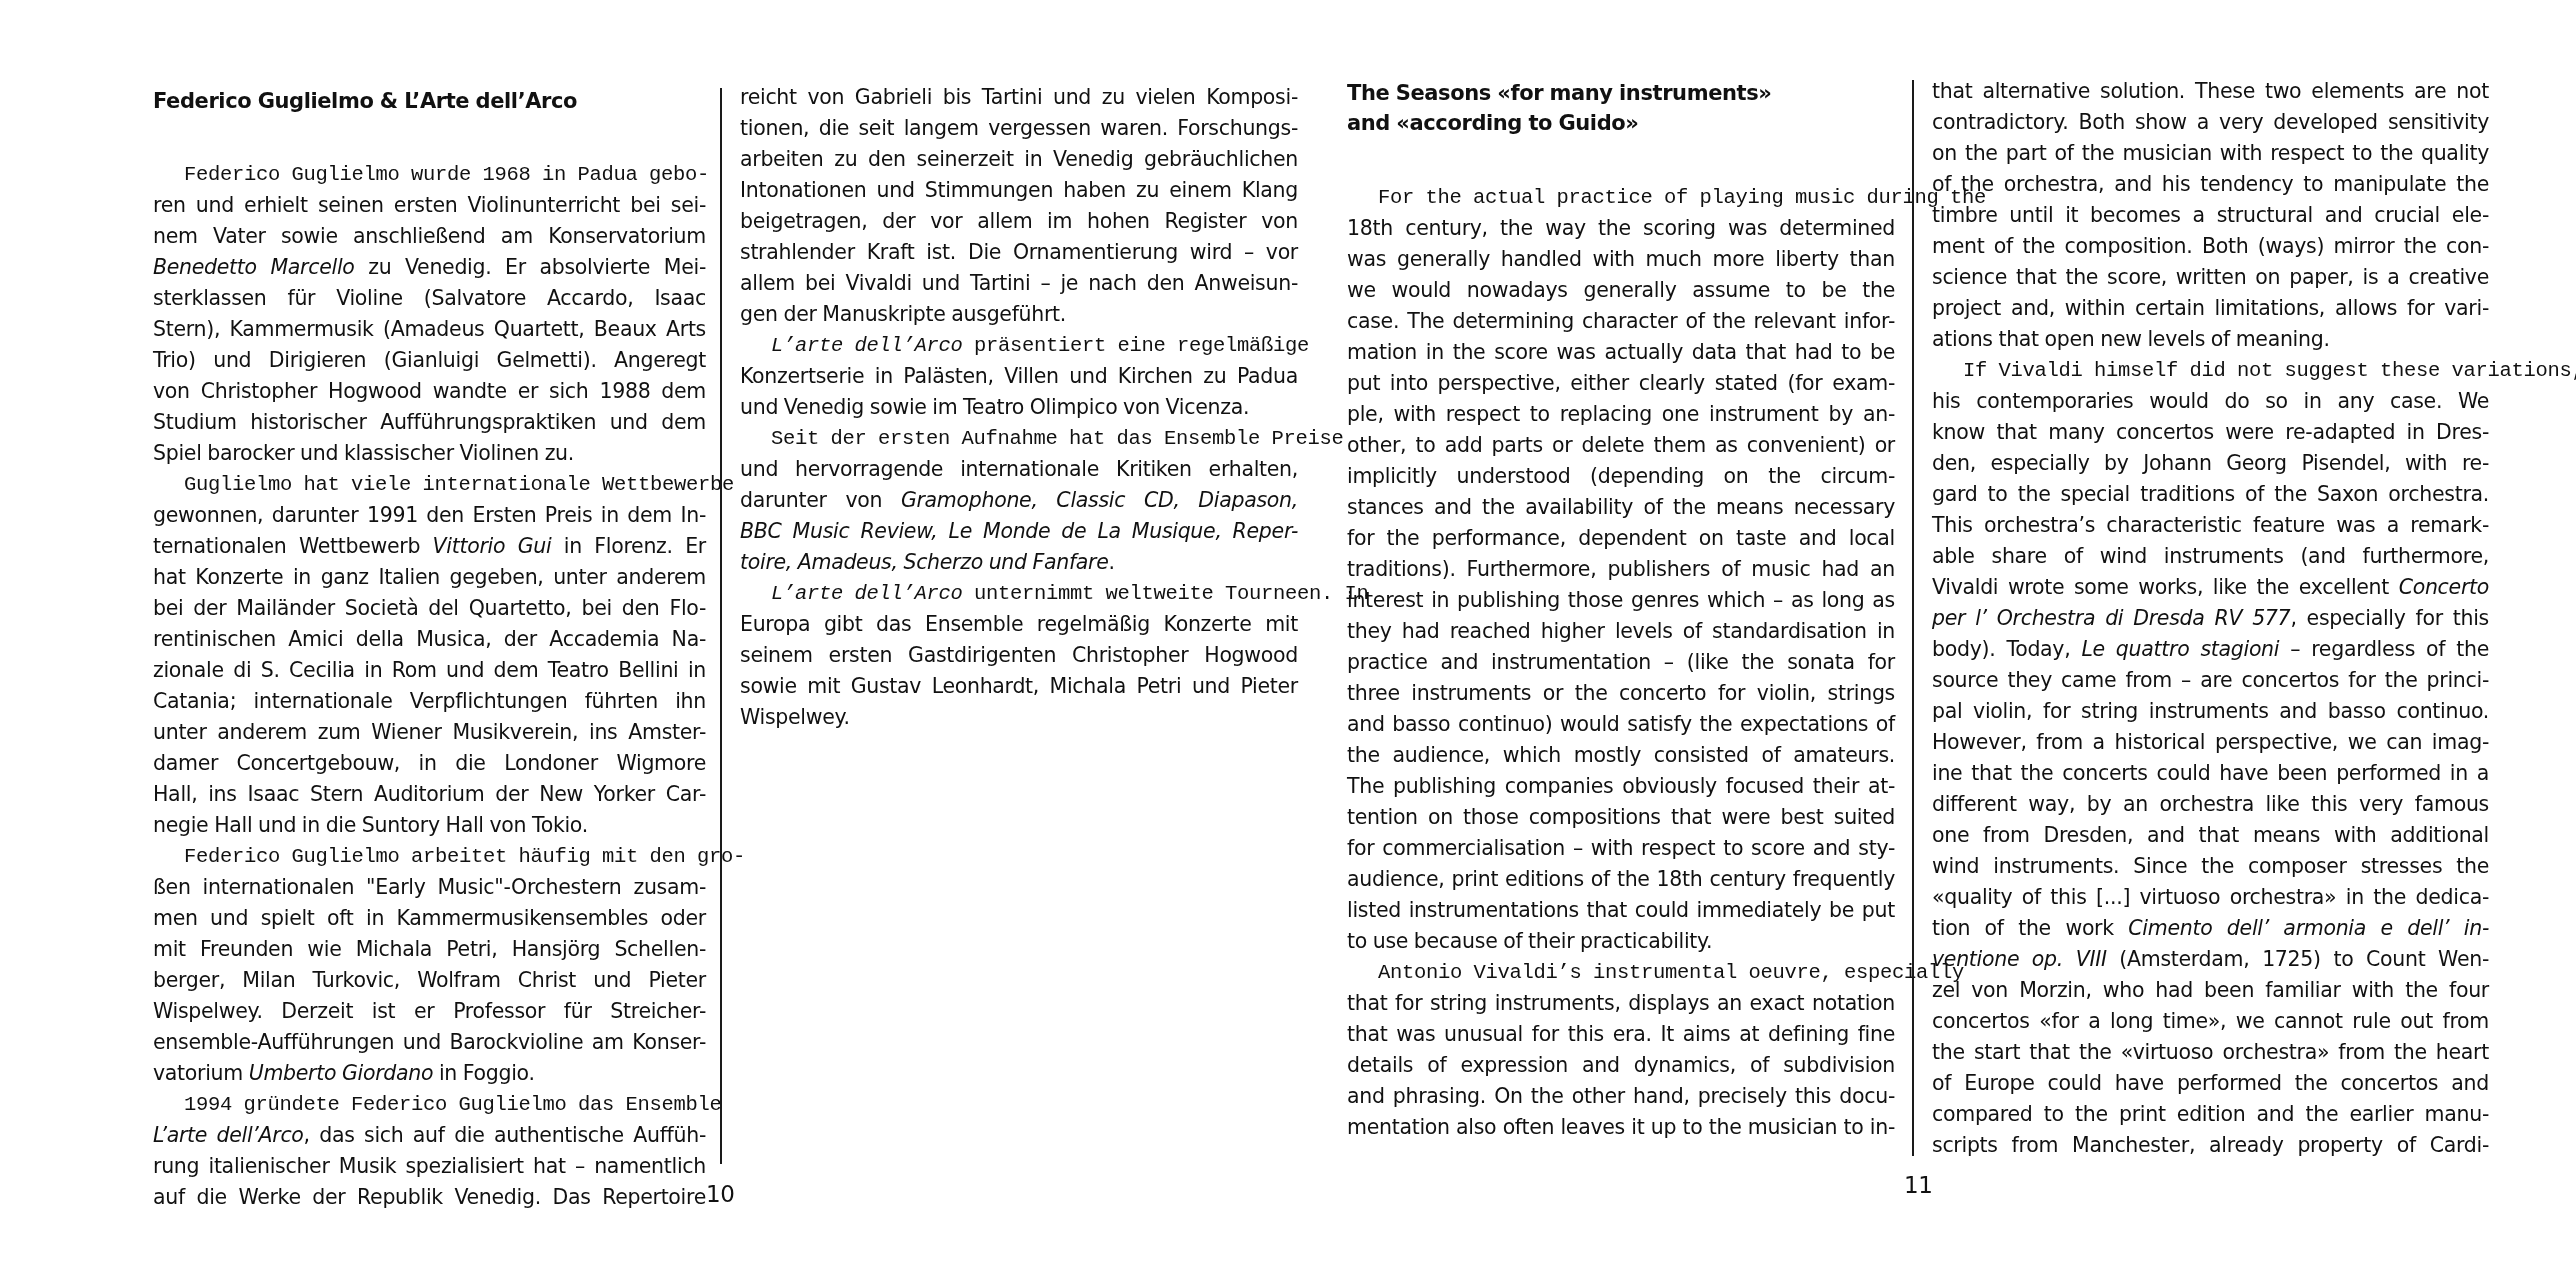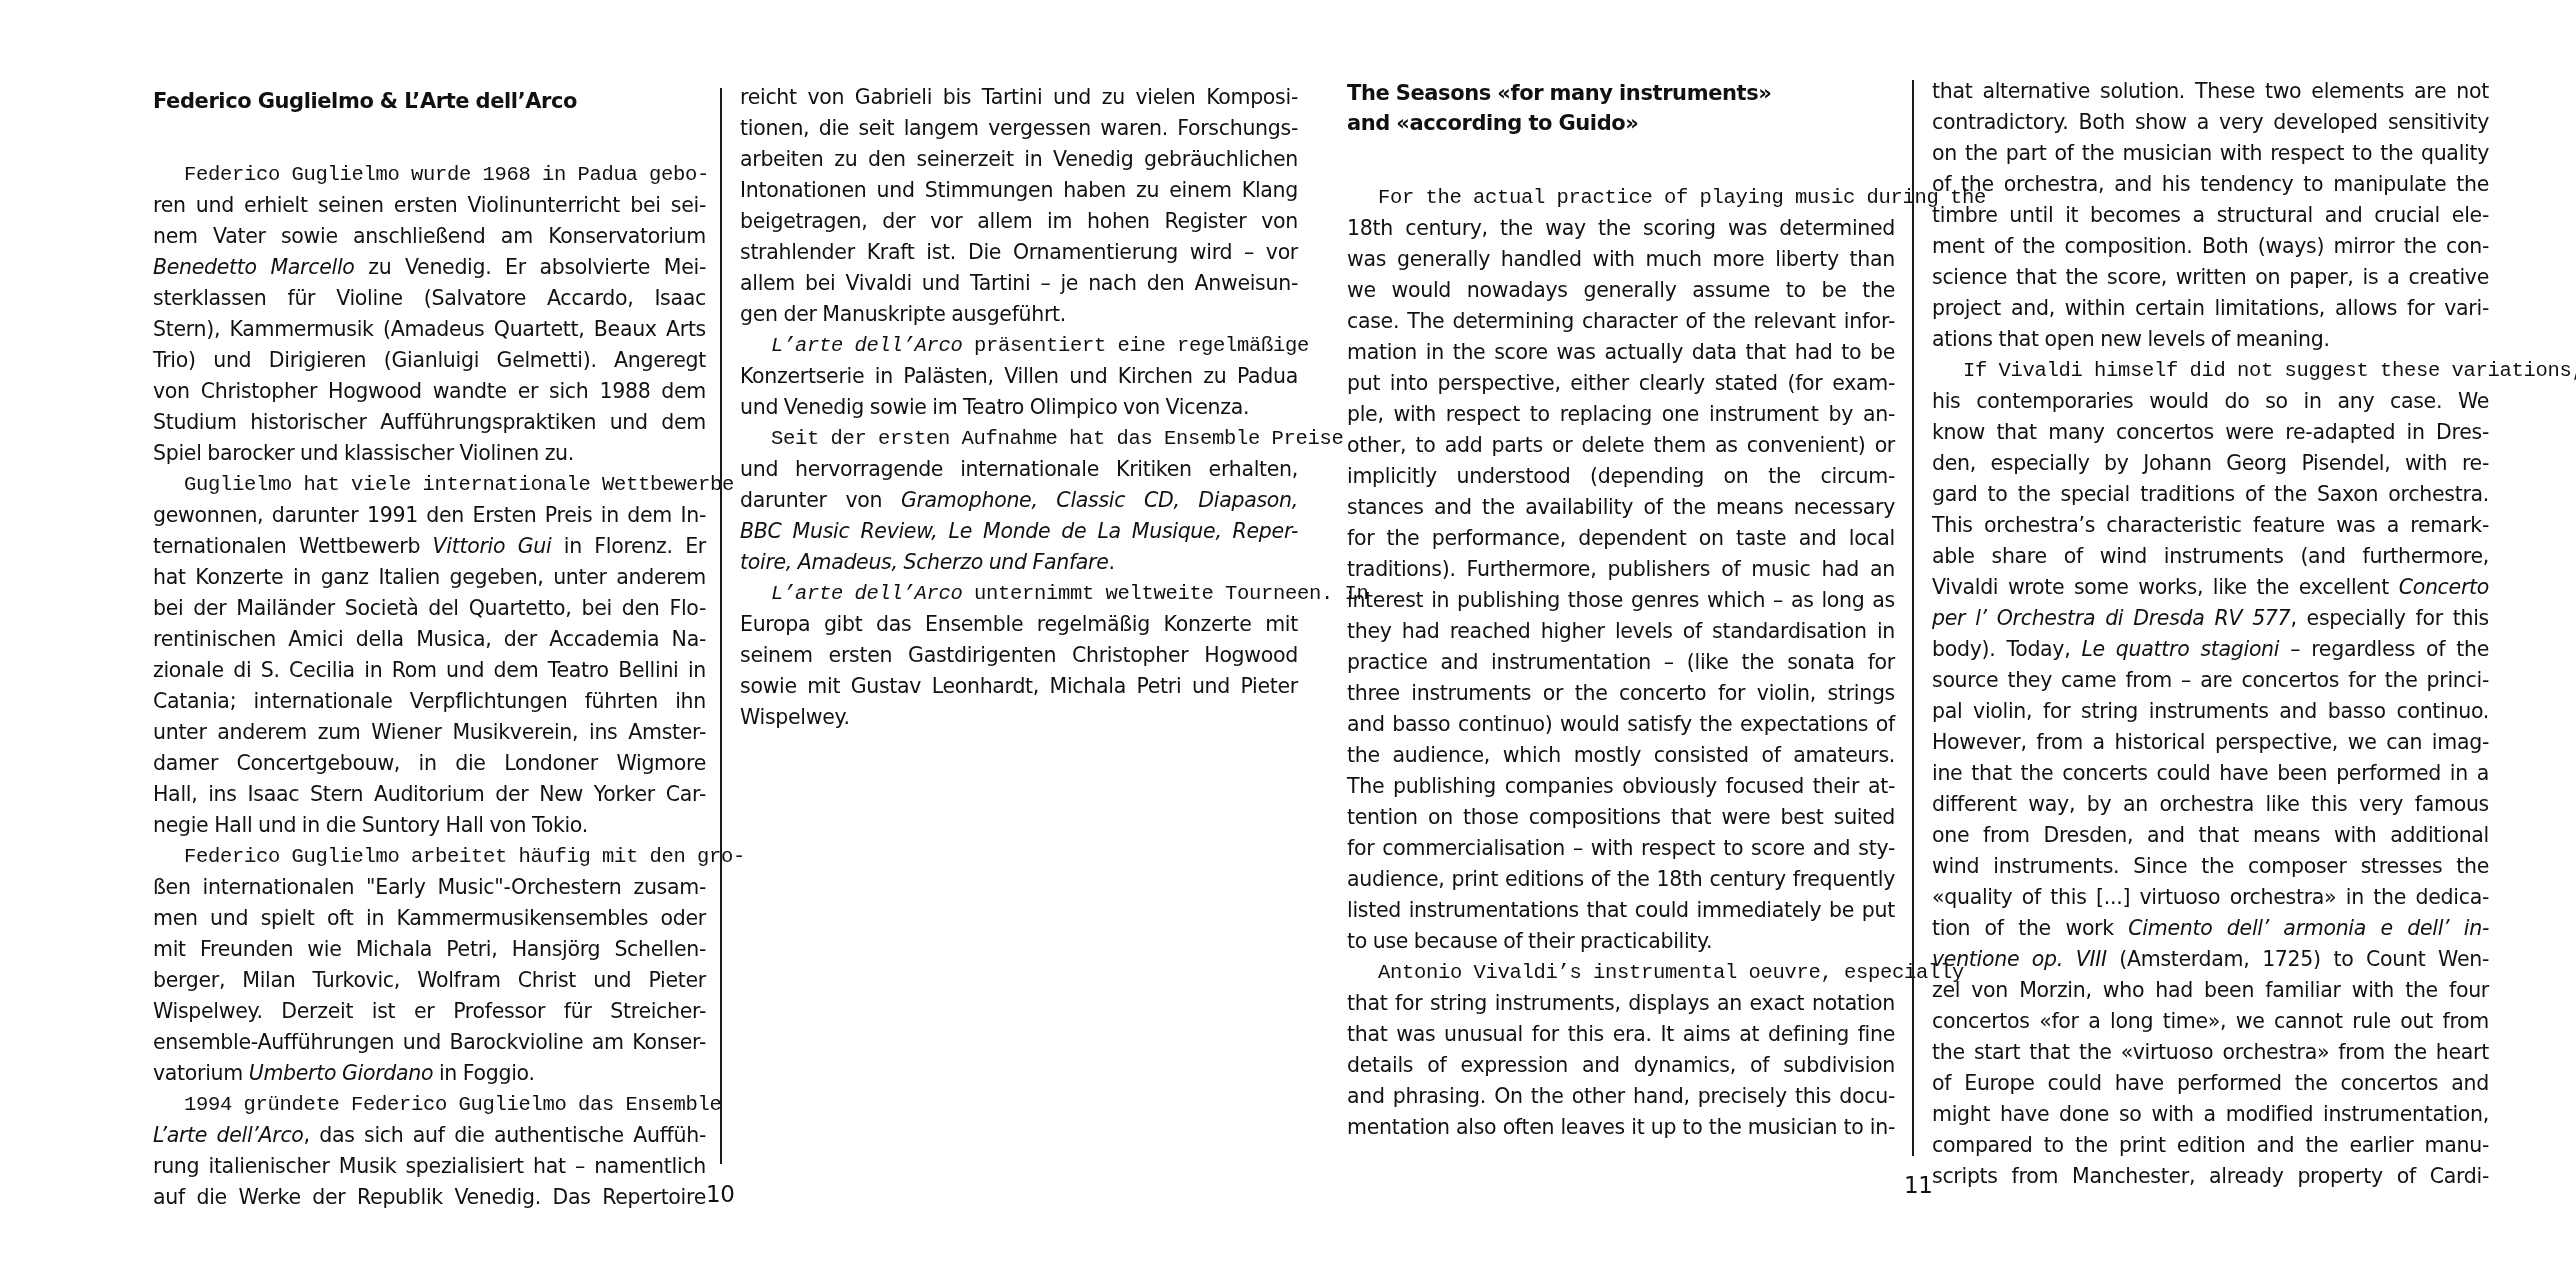--- a/index.html
+++ b/index.html
@@ -212,21 +212,20 @@
         <span class="line">different way, by an orchestra like this very famous</span>
         <span class="line">one from Dresden, and that means with additional</span>
         <span class="line">wind instruments. Since the composer stresses the</span>
         <span class="line">«quality of this [...] virtuoso orchestra» in the dedica-</span>
         <span class="line">tion of the work <i>Cimento dell’ armonia e dell’ in-</i></span>
         <span class="line"><i>ventione op. VIII</i> (Amsterdam, 1725) to Count Wen-</span>
         <span class="line">zel von Morzin, who had been familiar with the four</span>
         <span class="line">concertos «for a long time», we cannot rule out from</span>
         <span class="line">the start that the «virtuoso orchestra» from the heart</span>
         <span class="line">of Europe could have performed the concertos and</span>
-        <span class="line">might have done so with a modified instrumentation,</span>
         <span class="line">compared to the print edition and the earlier manu-</span>
         <span class="line">scripts from Manchester, already property of Cardi-</span>
       </div>
   </div>
 
   <div class="page-number" id="pn-right">11</div>
 
 </div>
 
 

